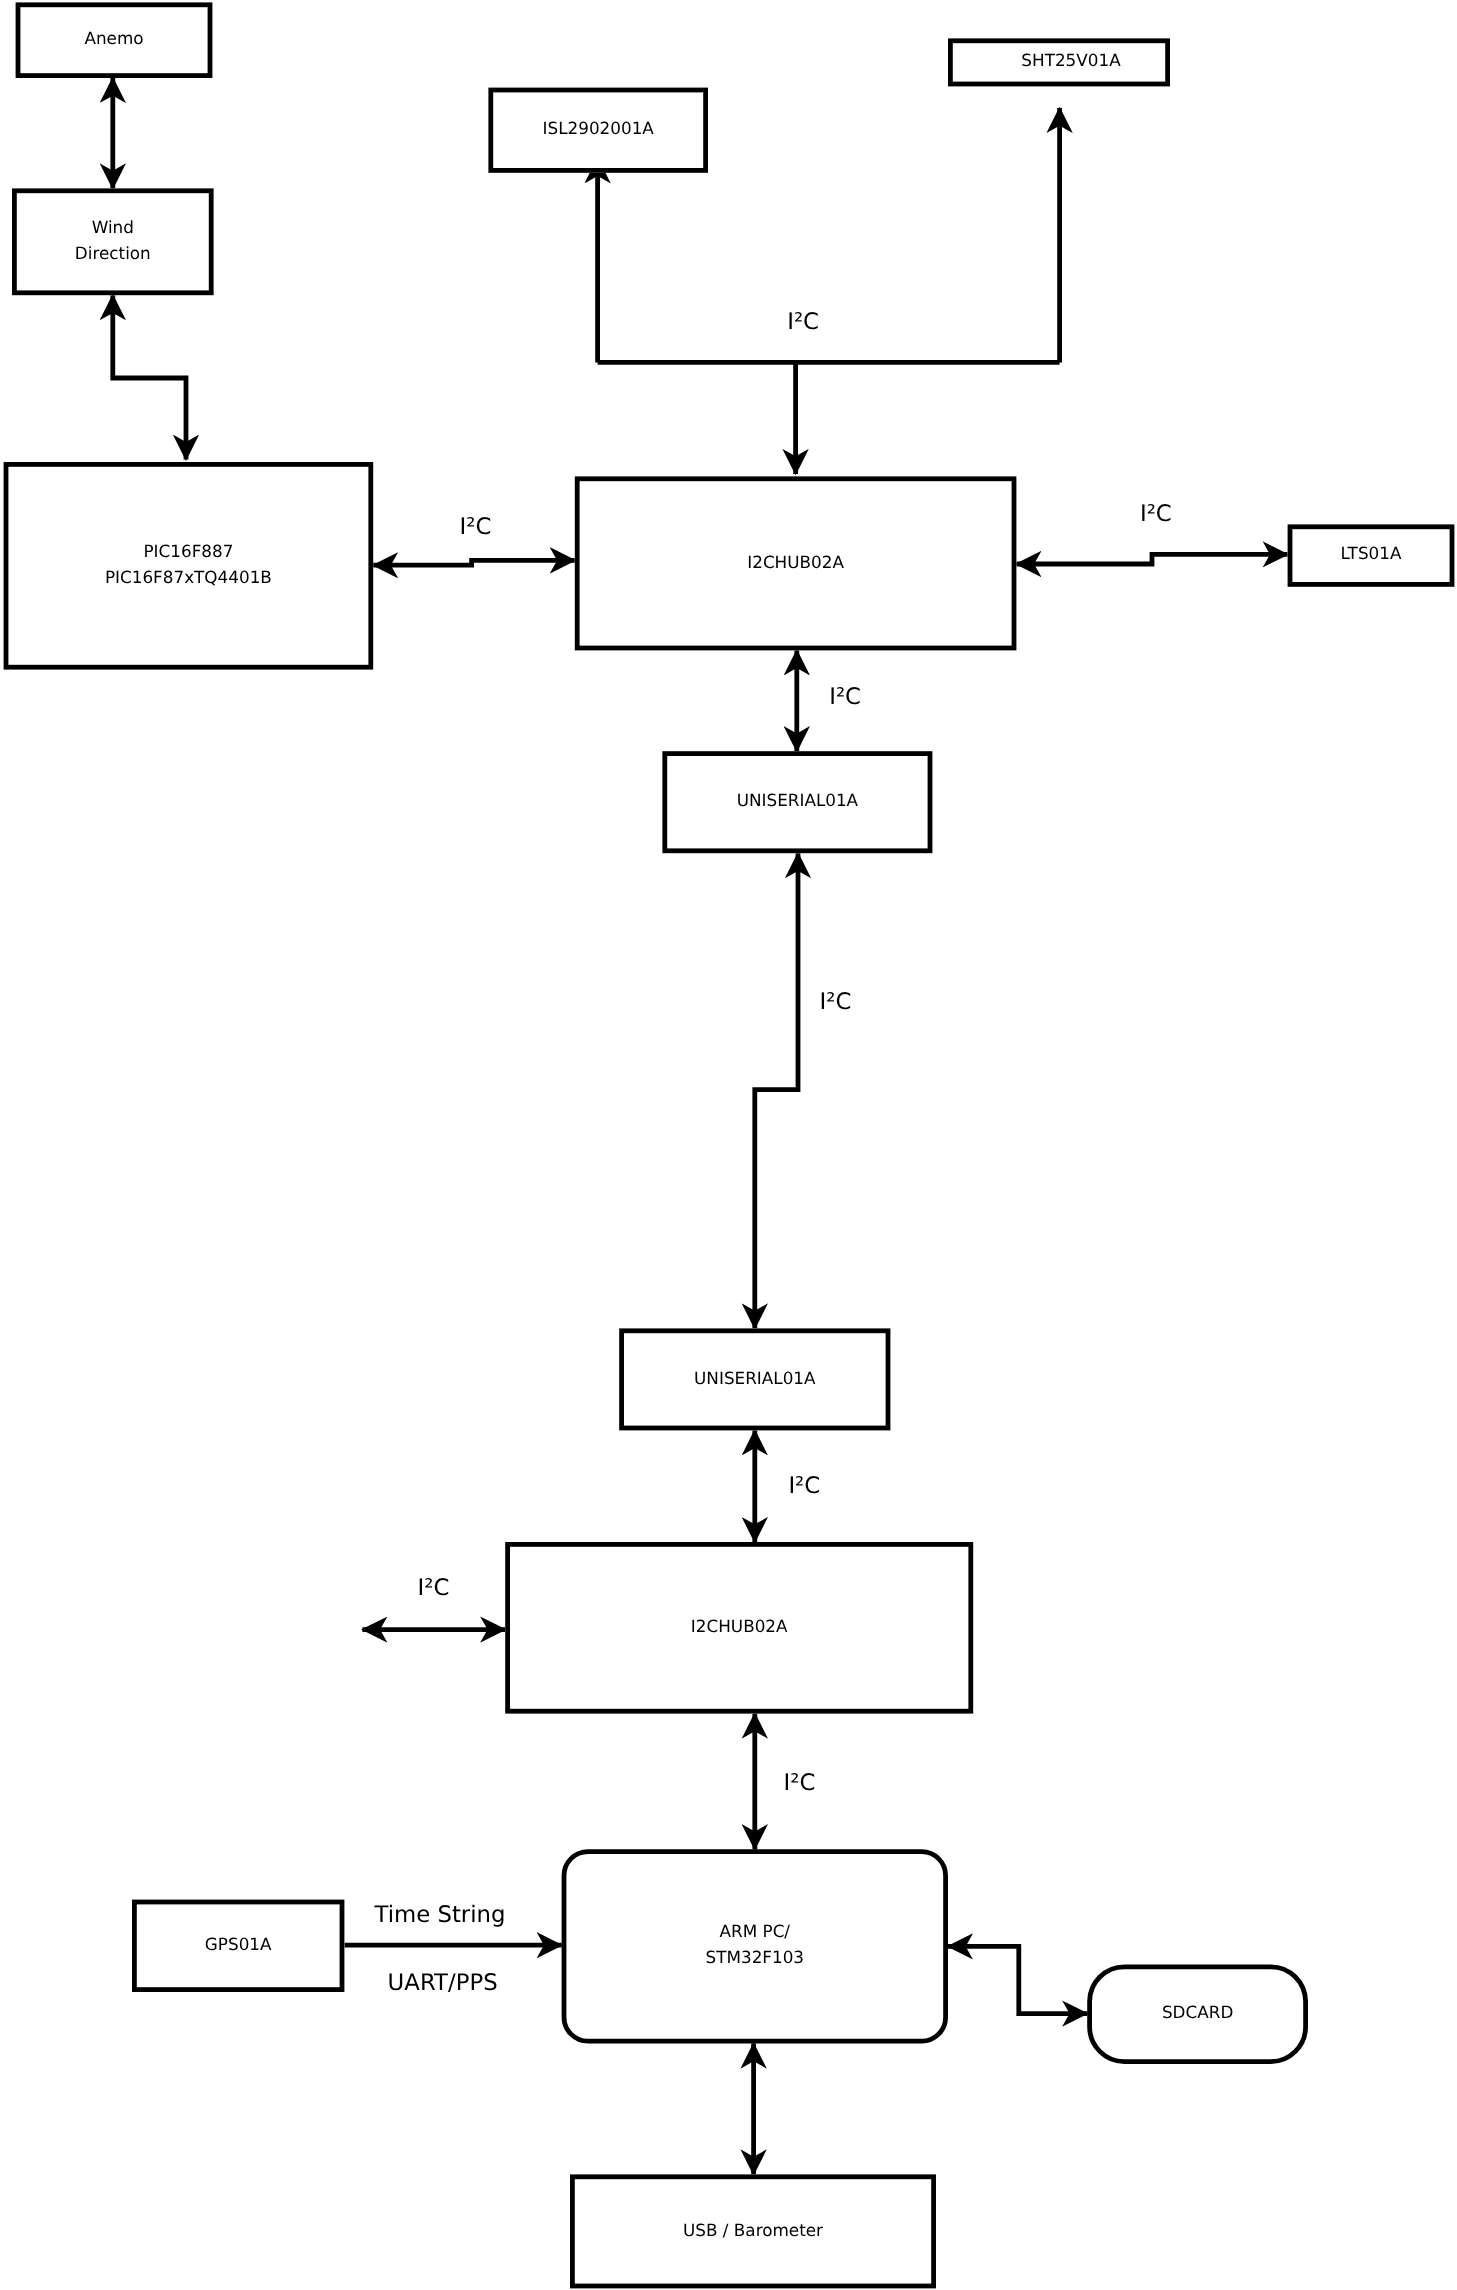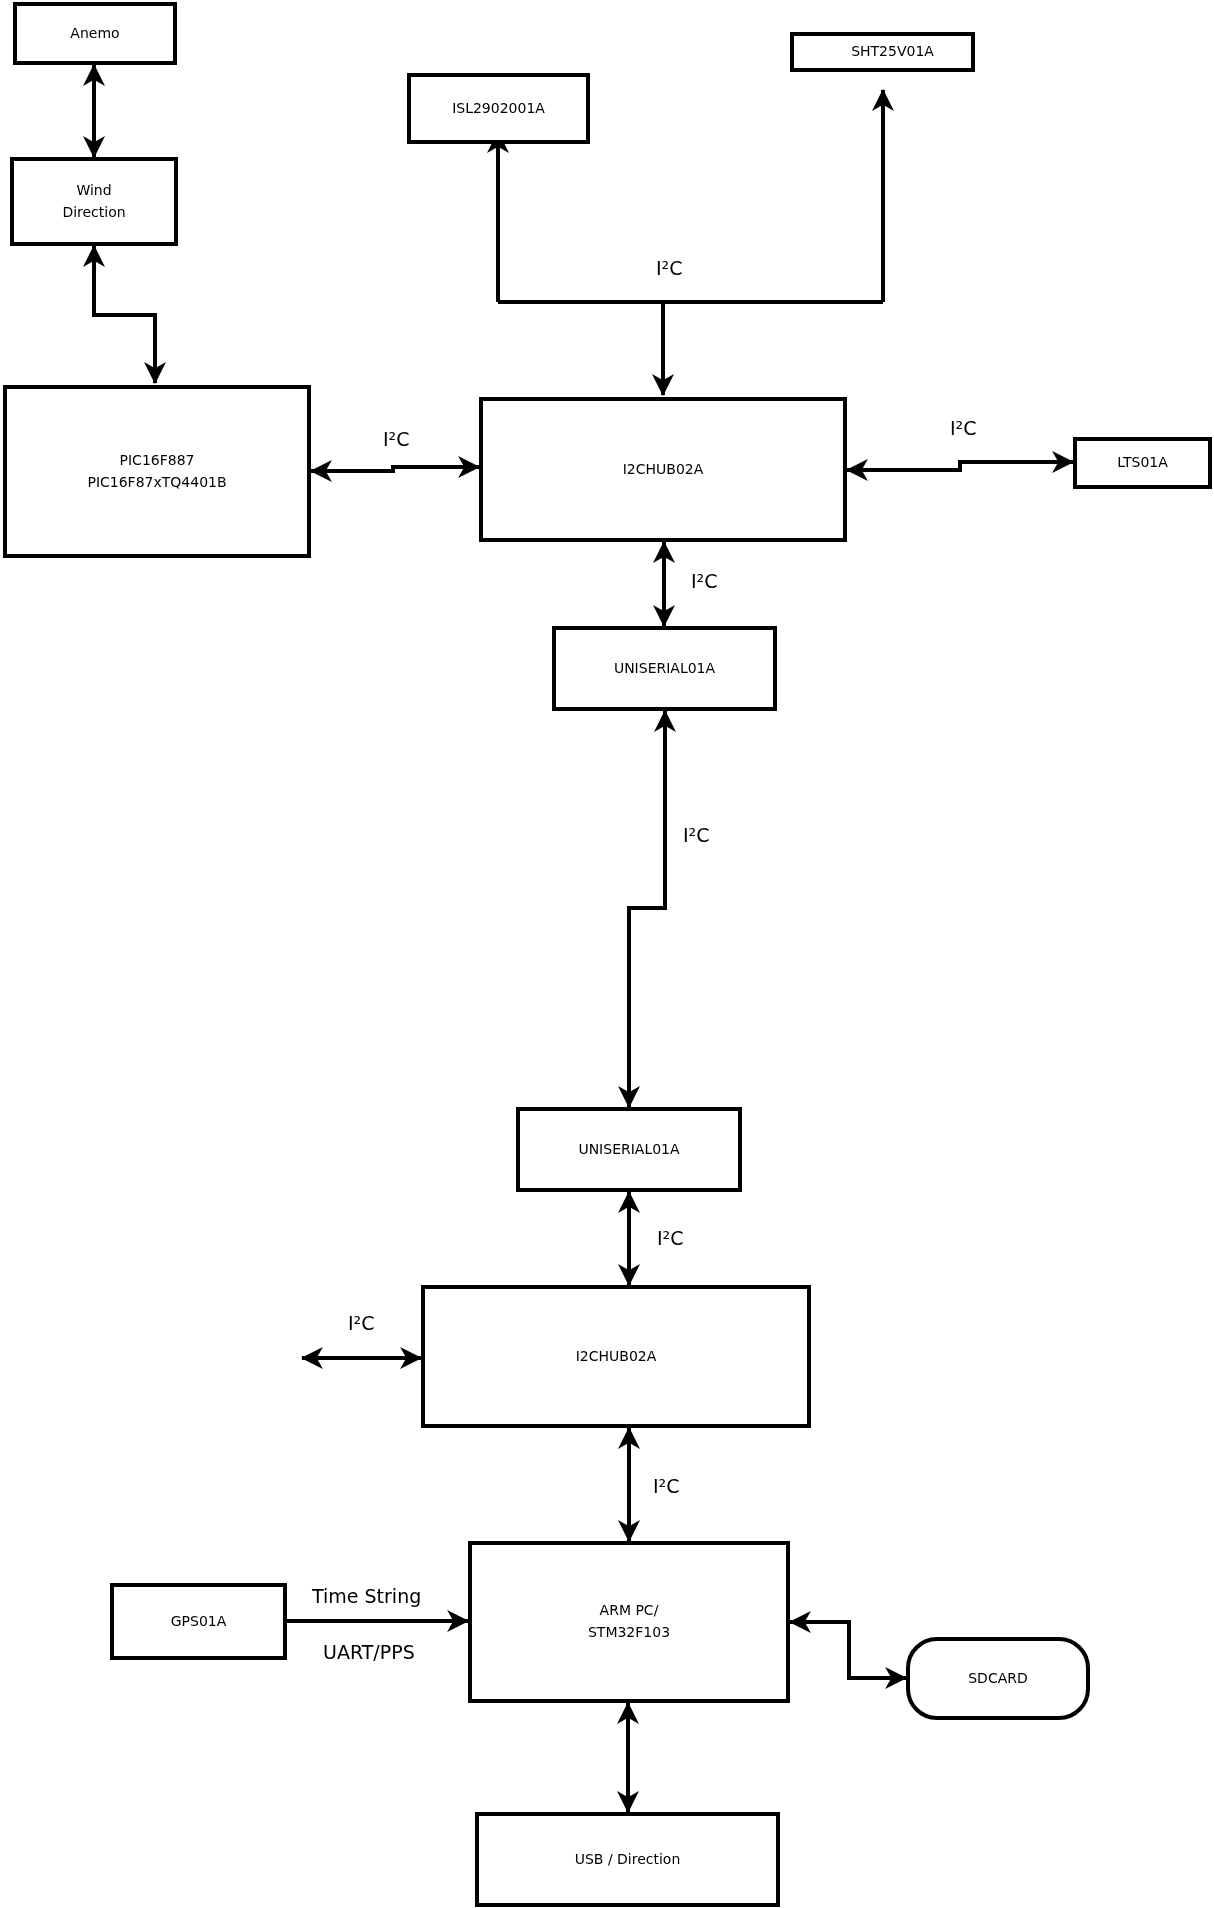--- a/index.html
+++ b/index.html
@@ -119,35 +119,35 @@
 
   <div class="node" style="left:516px; top:1107px; width:226px; height:85px;">
     <span class="node-label">UNISERIAL01A</span>
   </div>
 
   <div class="node" style="left:421px; top:1285px; width:390px; height:143px;">
     <span class="node-label">I2CHUB02A</span>
   </div>
 
 
-  <div class="node" style="left:468px; top:1541px; width:322px; height:162px;">
+  <div class="node" style="left:468px; top:1541px; width:322px; height:162px;border-radius:22px;">
     <span class="node-label">ARM PC/
 STM32F103</span>
   </div>
 
   <div class="node" style="left:110px; top:1583px; width:177px; height:77px;">
     <span class="node-label">GPS01A</span>
   </div>
 
   <div class="node" style="left:906px; top:1637px; width:184px; height:83px;border-radius:31px;">
     <span class="node-label">SDCARD</span>
   </div>
 
   <div class="node" style="left:475px; top:1812px; width:305px; height:95px;">
-    <span class="node-label">USB / Direction</span>
+    <span class="node-label">USB / Barometer</span>
   </div>
 
   <span class="edge-label" style="left:656px; top:258px;">I²C</span>
   <span class="edge-label" style="left:383px; top:429px;">I²C</span>
   <span class="edge-label" style="left:950px; top:418px;">I²C</span>
   <span class="edge-label" style="left:691px; top:571px;">I²C</span>
   <span class="edge-label" style="left:683px; top:825px;">I²C</span>
   <span class="edge-label" style="left:657px; top:1228px;">I²C</span>
   <span class="edge-label" style="left:348px; top:1313px;">I²C</span>
   <span class="edge-label" style="left:653px; top:1476px;">I²C</span>

